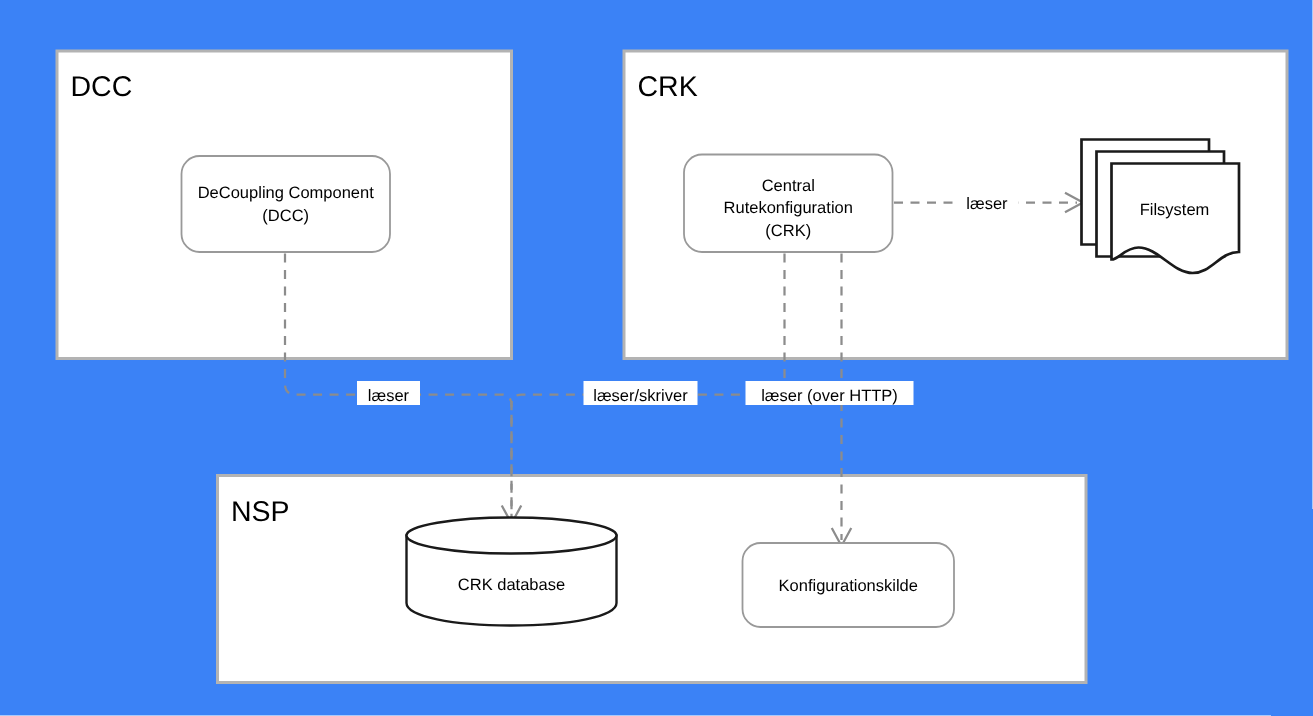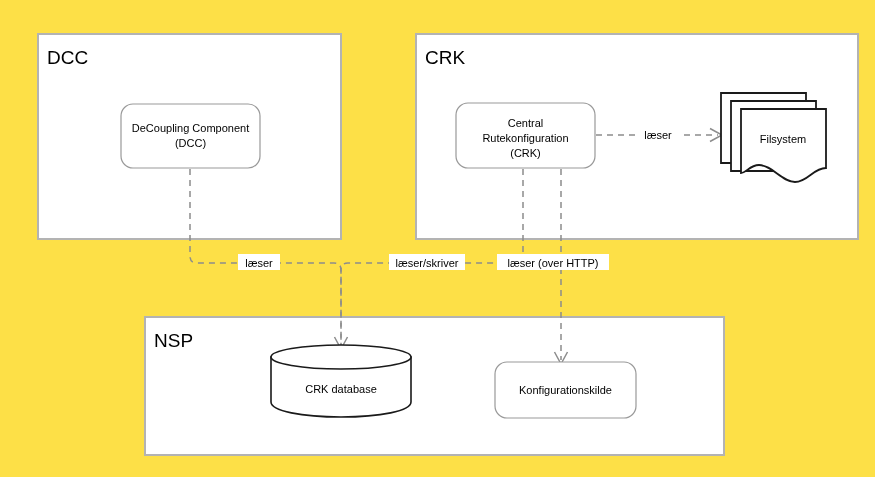--- a/index.html
+++ b/index.html
@@ -4,21 +4,21 @@
 <style>
   html, body {
     margin: 0;
     padding: 0;
     background: #ffffff;
   }
   #canvas {
     position: relative;
     width: 875px;
     height: 477px;
-    background: #fde047;
+    background: #3b82f6;
     font-family: "Liberation Sans", sans-serif;
     overflow: hidden;
   }
   #canvas svg {
     position: absolute;
     top: 0;
     left: 0;
     width: 875px;
     height: 477px;
   }

